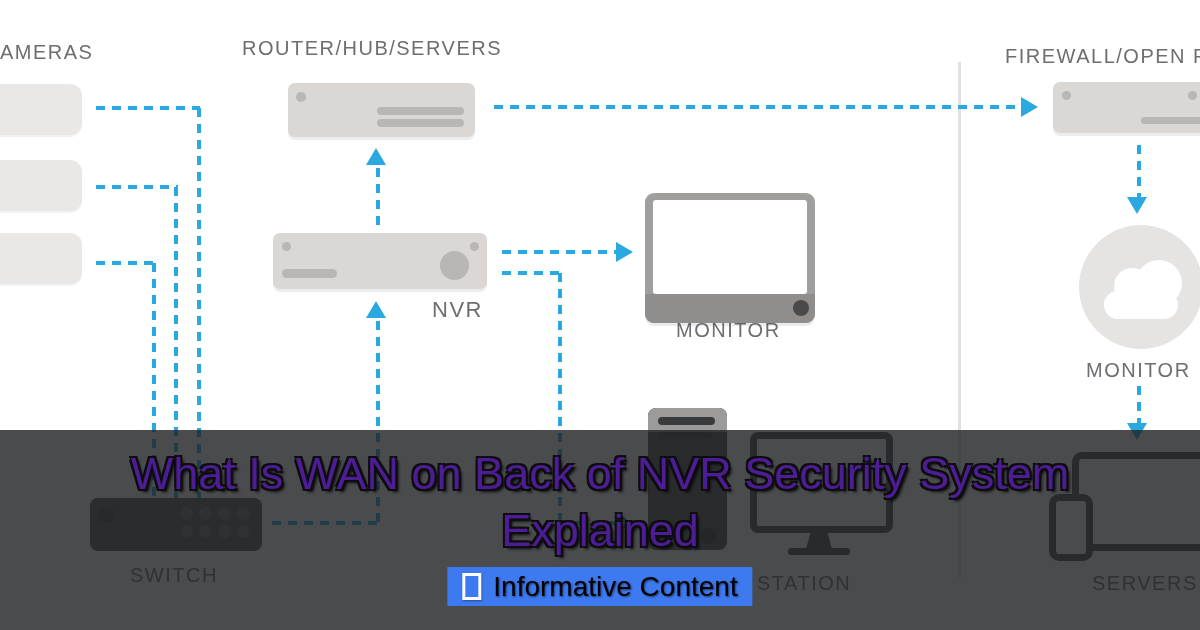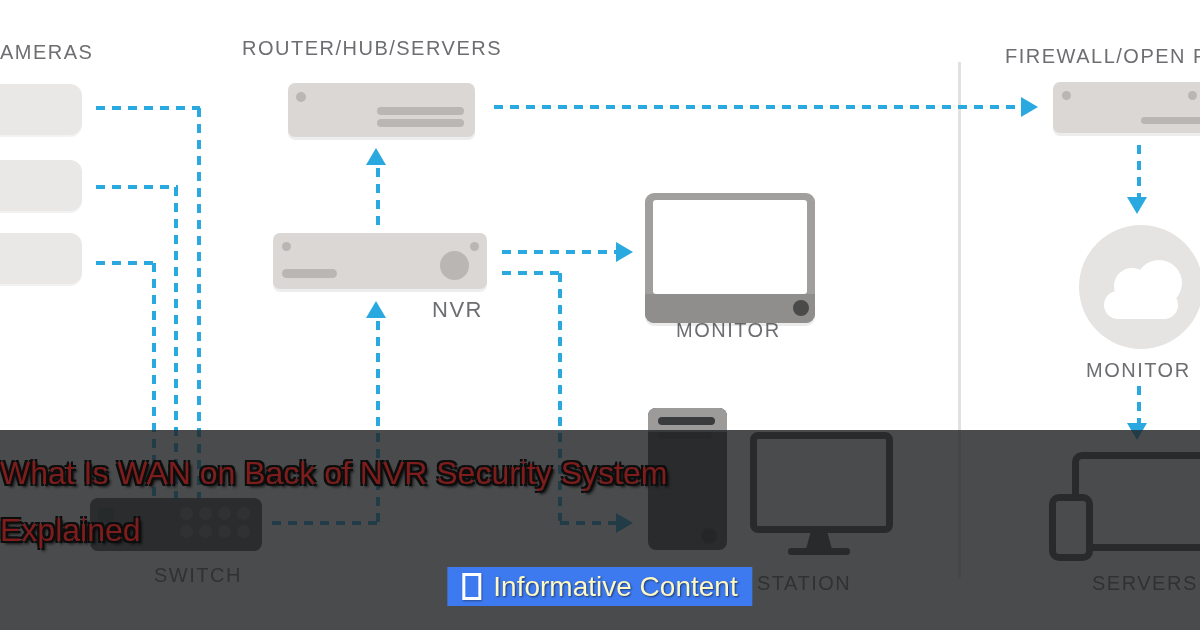--- a/index.html
+++ b/index.html
@@ -39,49 +39,49 @@
   .switchbox{position:absolute;left:90px;top:498px;width:172px;height:53px;
     border-radius:8px;background:var(--dark-device-gray,#55565a);}
   .sw-dot{position:absolute;width:13px;height:13px;border-radius:50%;background:#707175;}
   .tower{position:absolute;left:648px;top:408px;width:79px;height:142px;
     border-radius:8px;background:#4f5053;}
   .outline-dev{position:absolute;border:7px solid #4b4c4f;background:transparent;}
   
   .overlay{position:absolute;left:0;top:430px;width:1200px;height:200px;
     background:var(--overlay-dark,rgba(33,35,37,0.82));}
   .titlebox{
-    position:absolute;left:0;top:445px;width:1200px;text-align:left;color:#7f1d1d;
-    font-size:32px;line-height:57px;font-weight:400;
+    position:absolute;left:0;top:445px;width:1200px;text-align:center;color:#4c1d95;
+    font-size:45px;line-height:57px;font-weight:400;
     text-shadow:-2px -2px 0 #0d0d0d,2px -2px 0 #0d0d0d,-2px 2px 0 #0d0d0d,
       2px 2px 0 #0d0d0d,3px 3px 3px rgba(0,0,0,0.85);
   }
   .badge{
     position:absolute;top:567px;left:50%;transform:translateX(-50%);
     height:39px;padding:0 15px;background:var(--badge-blue,#3e7aef);
-    display:flex;align-items:center;color:#fef9c3;font-size:28px;white-space:nowrap;
+    display:flex;align-items:center;color:#000000;font-size:28px;white-space:nowrap;
     text-shadow:1px 1px 2px rgba(0,0,0,0.55);
     justify-content:center;
   }
   .tofu{display:inline-block;width:13px;height:21px;border:3px solid #ffffff;
     margin-right:12px;box-shadow:1px 1px 2px rgba(0,0,0,0.4);}
 </style>
 </head>
 <body>
 
 <div class="stage">
 
   <div>
 
     <div class="lbl" style="left:-16px;top:41px;">CAMERAS</div>
     <div class="lbl" style="left:242px;top:37px;">ROUTER/HUB/SERVERS</div>
     <div class="lbl" style="left:1005px;top:45px;">FIREWALL/OPEN PORTS</div>
     <div class="lbl" style="left:432px;top:297px;font-size:22px;">NVR</div>
     <div class="lbl" style="left:676px;top:319px;">MONITOR</div>
     <div class="lbl" style="left:1086px;top:359px;">MONITOR</div>
-    <div class="lbl" style="left:130px;top:564px;margin-left:24px;">SWITCH</div>
+    <div class="lbl" style="left:130px;top:564px;">SWITCH</div>
     <div class="lbl" style="left:757px;top:572px;">STATION</div>
     <div class="lbl" style="left:1092px;top:572px;">SERVERS</div>
 
     <div class="abs" style="left:958px;top:62px;width:3px;height:516px;background:#e2e1e0;"></div>
 
     <div class="cambox" style="top:84px;"></div>
     <div class="cambox" style="top:160px;"></div>
     <div class="cambox" style="top:233px;"></div>
 
     <div class="dash-h" style="left:96px;top:106px;width:104px;"></div>

